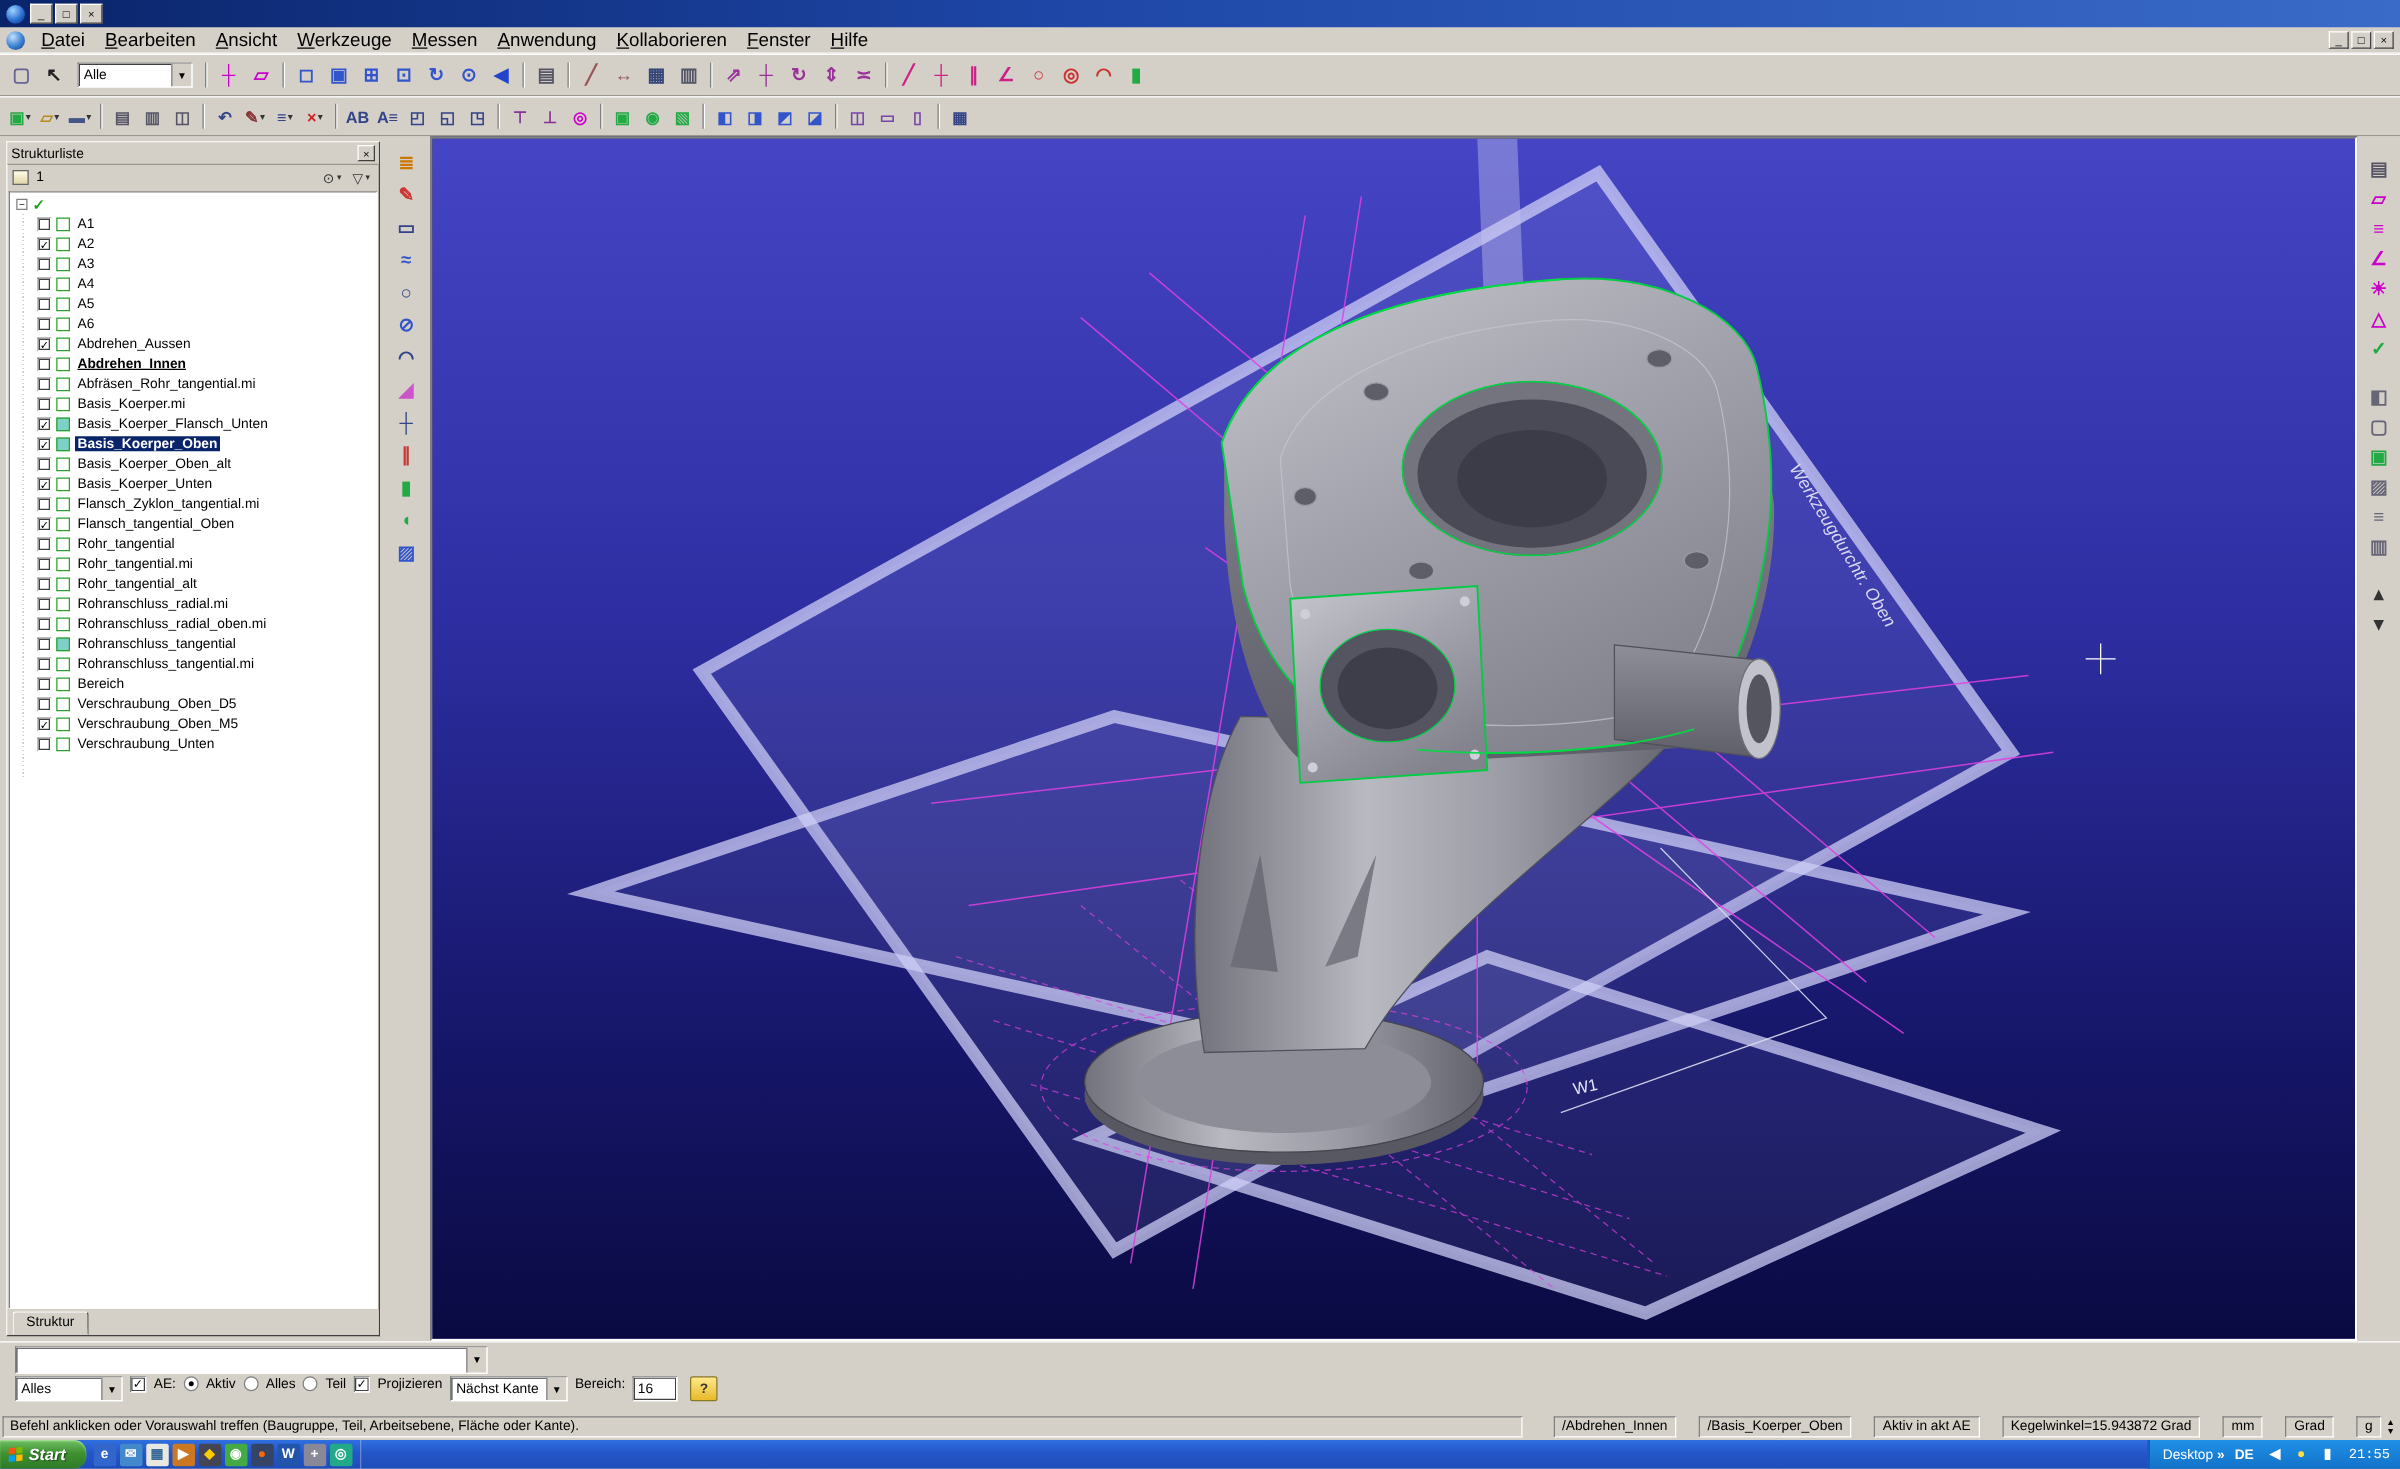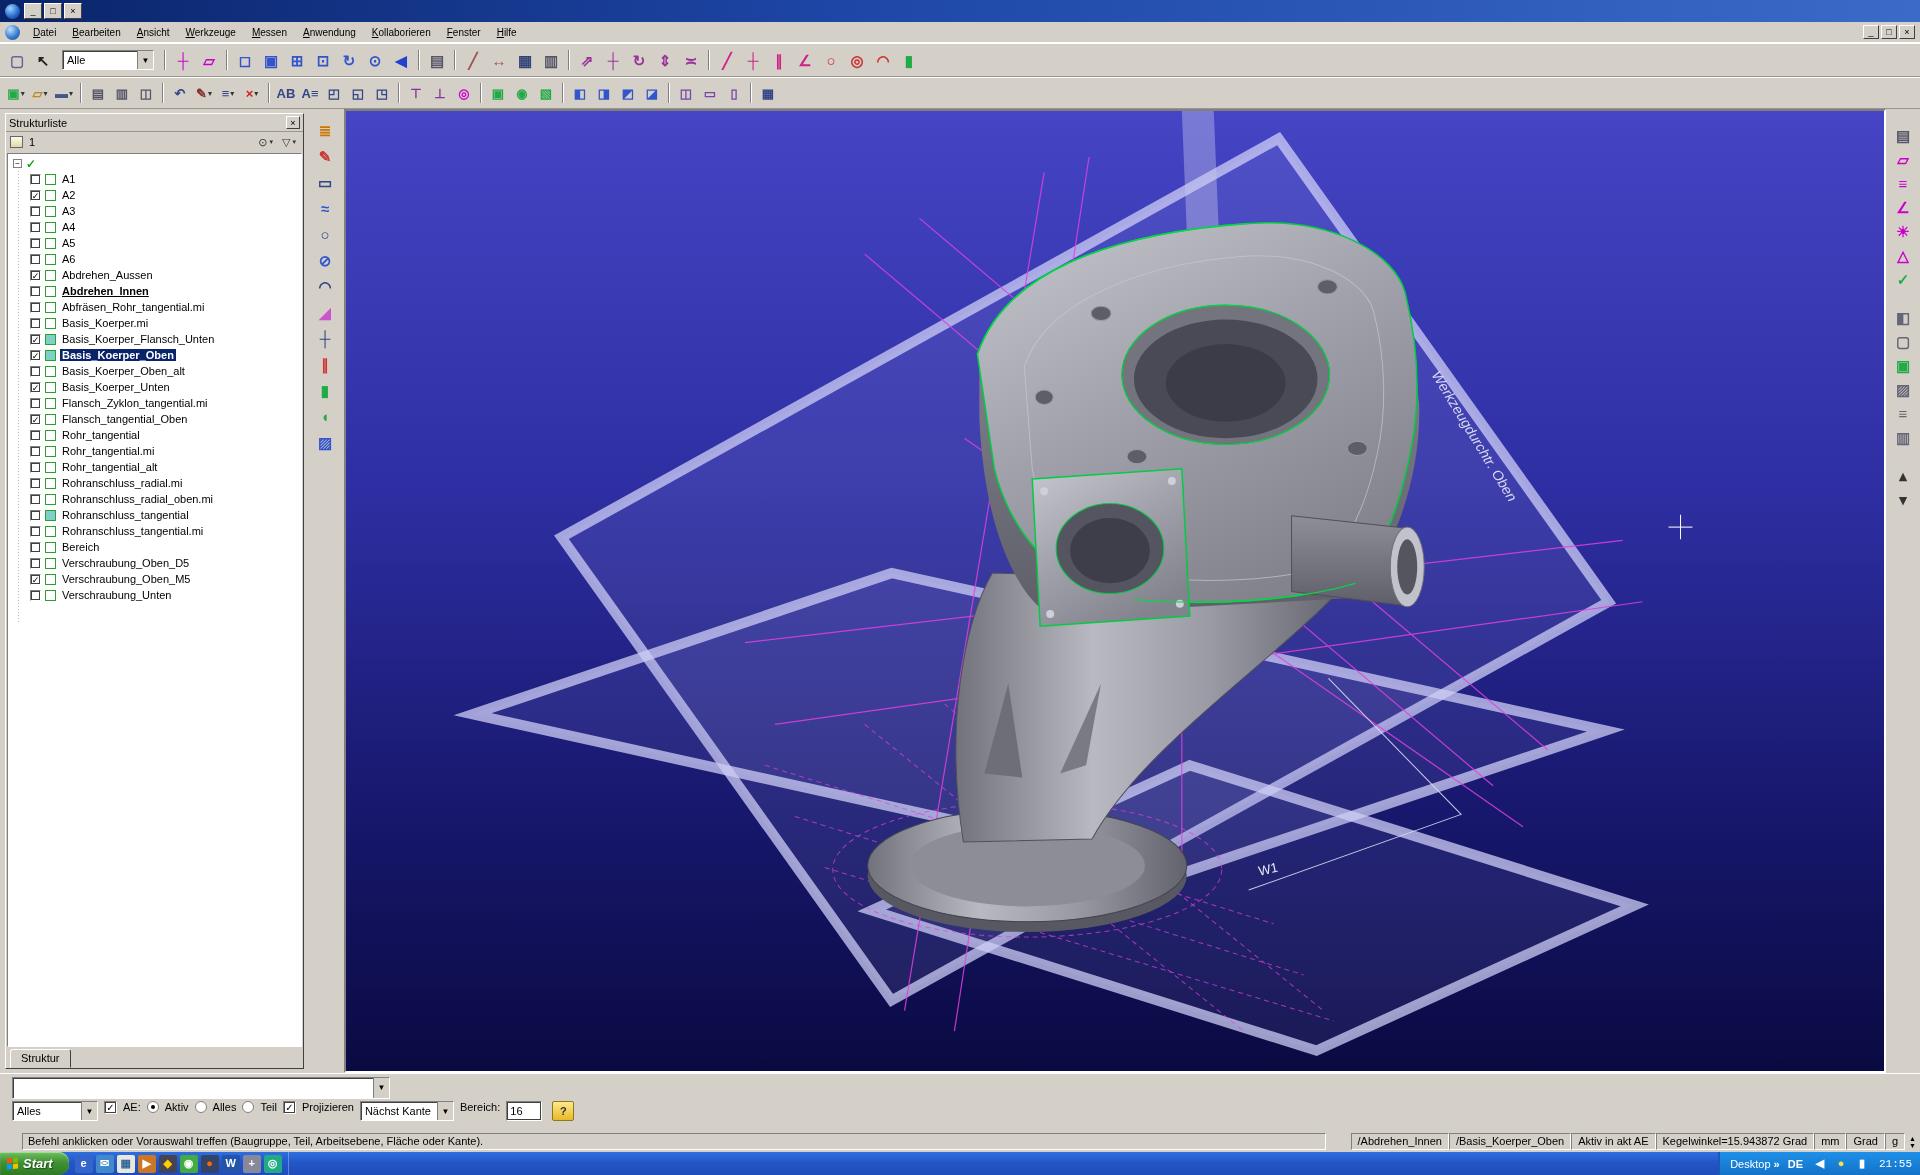--- a/index.html
+++ b/index.html
@@ -18,21 +18,21 @@
   .t-btns { display:flex; gap:2px; }
   .win-btn,.mdi-btn { width:18px; height:16px; background:#d4d0c8; border:1px solid; border-color:#fff #404040 #404040 #fff;
     display:inline-flex; align-items:center; justify-content:center; font-size:9px; line-height:1; color:#000; }
   .mdi-btn { width:16px; height:14px; }
 
   
   .menubar { height:21px; display:flex; align-items:center; background:#d4d0c8; border-bottom:1px solid #fff; padding:0 2px; }
   .m-appicon { width:15px; height:15px; border-radius:50%; margin:0 5px 0 3px;
     background:radial-gradient(circle at 35% 30%,#bfe0ff,#3a7fd0 55%,#123e8a); }
   .menu-items { display:flex; }
-  .menu-item { padding:2px 8px; font-size:10px;text-align:center; }
+  .menu-item { padding:2px 8px; font-size:15px;text-align:center; }
   .mdi-btns { margin-left:auto; display:flex; gap:2px; padding-right:3px; }
 
   
   .tbrow { display:flex; align-items:center; background:#d4d0c8; border-top:1px solid #fff; border-bottom:1px solid #9a968e; padding:0 4px; }
   .tb1 { height:34px; }
   .tb2 { height:32px; }
   .tb-icons { display:flex; align-items:center; }
   .tb-btn { min-width:26px; height:24px; display:inline-flex; align-items:center; justify-content:center;
     border:1px solid transparent; font-size:15px; }
   .tb2 .tb-btn { min-width:24px; height:22px; font-size:13px; }
@@ -104,24 +104,24 @@
   .cbx { width:13px; height:13px; background:#fff; border:1px solid; border-color:#808080 #fff #fff #808080;
     box-shadow:0 0 0 1px #404040 inset; font-size:10px; line-height:12px; text-align:center; }
   .radio { width:12px; height:12px; border-radius:50%; background:#fff; border:1px solid #808080; position:relative; }
   .radio.on::after { content:""; position:absolute; left:3px; top:3px; width:4px; height:4px; border-radius:50%; background:#000; }
   .txt { width:36px; height:20px; background:#fff; border:1px solid; border-color:#808080 #fff #fff #808080;
     box-shadow:0 0 0 1px #404040 inset; font-size:11px; padding:0 3px; font-family:"Liberation Sans",sans-serif; }
   .help-btn { width:22px; height:20px; margin-left:4px; background:linear-gradient(#ffe98a,#e8b92a); border:1px solid #8a7a20;
     display:inline-flex; align-items:center; justify-content:center; font-weight:bold; color:#333; border-radius:2px; }
 
   
-  .statusbar { height:21px; display:flex; align-items:center; background:#d4d0c8; padding:1px 2px; gap:2px;margin-left:20px; }
+  .statusbar { height:21px; display:flex; align-items:center; background:#d4d0c8; padding:1px 2px; gap:2px; }
   .sb-msg { flex:1; height:17px; border:1px solid; border-color:#808080 #fff #fff #808080; padding:1px 5px; font-size:11px;
     white-space:nowrap; overflow:hidden; }
-  .sb-cells { display:flex; gap:0;padding-left:23px; }
+  .sb-cells { display:flex; gap:18px;padding-left:23px; }
   .sb-cell { height:17px; border:1px solid; border-color:#808080 #fff #fff #808080; padding:1px 6px; font-size:11px; white-space:nowrap; }
   .sb-arrows { display:flex; flex-direction:column; line-height:7px; font-size:7px; padding:0 2px; }
 
   
   .taskbar { height:23px; display:flex; align-items:stretch; background:linear-gradient(#2f6fe0,#2456c8 45%,#1e4cba); color:#fff; }
   .start { display:flex; align-items:center; gap:5px; padding:0 16px 0 7px; border-radius:0 10px 10px 0;
     background:linear-gradient(#6fbf64,#3f9232 45%,#2f7a26); font-weight:bold; font-style:italic; font-size:13px; color:#fff;
     text-shadow:1px 1px 1px #1d4d18; box-shadow:inset 0 1px 1px #a8e09a; }
   .flag { display:inline-grid; grid-template-columns:5px 5px; grid-template-rows:5px 5px; gap:1px; transform:skewY(-6deg); }
   .flag i:nth-child(1){background:#f65314;} .flag i:nth-child(2){background:#7cbb00;}

